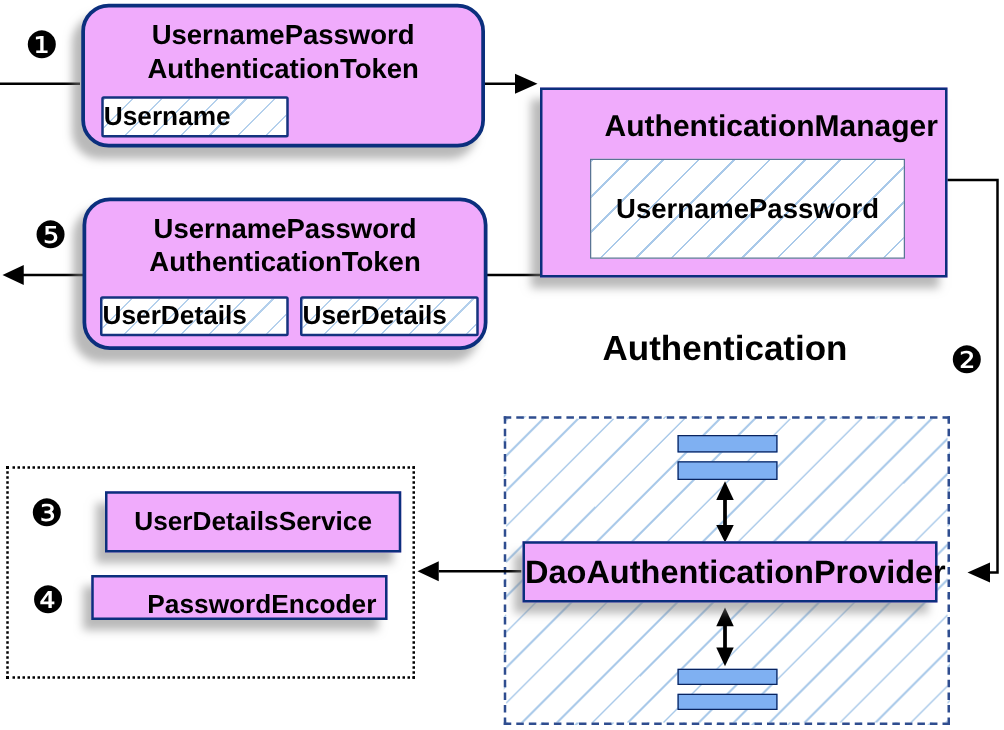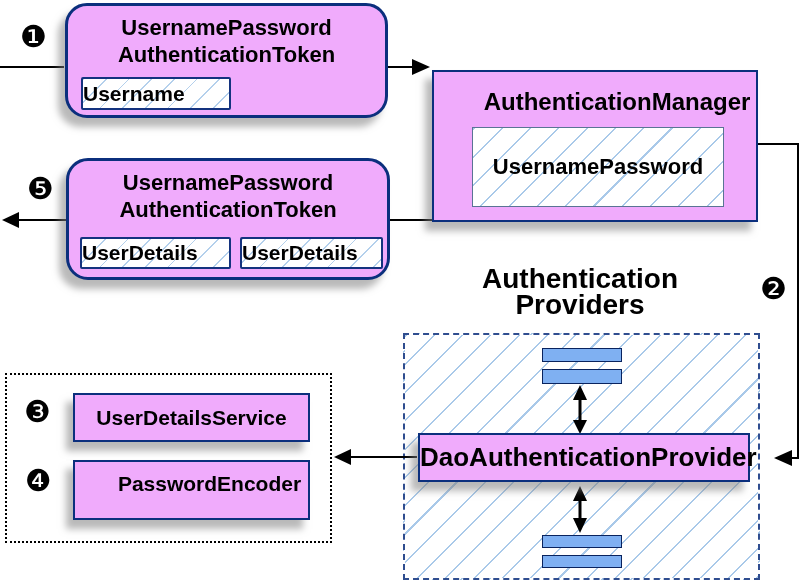--- a/index.html
+++ b/index.html
@@ -118,37 +118,36 @@
   <div class="field hatch-small" style="left:11px;top:76px;width:151px;height:32px;line-height:28px;">
     <span>UserDetails</span>
   </div>
   <div class="field hatch-small" style="left:171px;top:76px;width:143px;height:32px;line-height:28px;">
     <span>UserDetails</span>
   </div>
 </div>
 
 <div class="heading layer-box" style="left:452px;top:266px;width:256px;">
   <div>Authentication</div>
-  <div>Providers</div>
 </div>
 
 <div class="bar layer-box abs" style="left:542px;top:348px;width:80px;height:14px;"></div>
 <div class="bar layer-box abs" style="left:542px;top:369px;width:80px;height:15px;"></div>
 
 <div class="abs layer-box bluebox" style="left:418px;top:433px;width:332px;height:49px;text-align:center;font-weight:bold;font-size:26px;line-height:45px;">
   <span>DaoAuthenticationProvider</span>
 </div>
 
 <div class="bar layer-box abs" style="left:542px;top:535px;width:80px;height:13px;"></div>
 <div class="bar layer-box abs" style="left:542px;top:555px;width:80px;height:13px;"></div>
 
-<div class="svc layer-box bluebox" style="left:73px;top:393px;width:237px;height:49px;">
+<div class="svc layer-box bluebox" style="left:84px;top:393px;width:237px;height:49px;">
   <span>UserDetailsService</span>
 </div>
-<div class="svc layer-box bluebox" style="left:73px;top:460px;width:237px;height:60px;line-height:44px;padding-left:36px;">
+<div class="svc layer-box bluebox" style="left:73px;top:460px;width:237px;height:36px;line-height:44px;padding-left:36px;">
   <span>PasswordEncoder</span>
 </div>
 
 <div class="badge layer-badge" style="left:20px;top:22px;">❶</div>
 <div class="badge layer-badge" style="left:760px;top:274px;">❷</div>
 <div class="badge layer-badge" style="left:24px;top:397px;">❸</div>
 <div class="badge layer-badge" style="left:25px;top:466px;">❹</div>
 <div class="badge layer-badge" style="left:27px;top:174px;">❺</div>
 
 </body></html>

